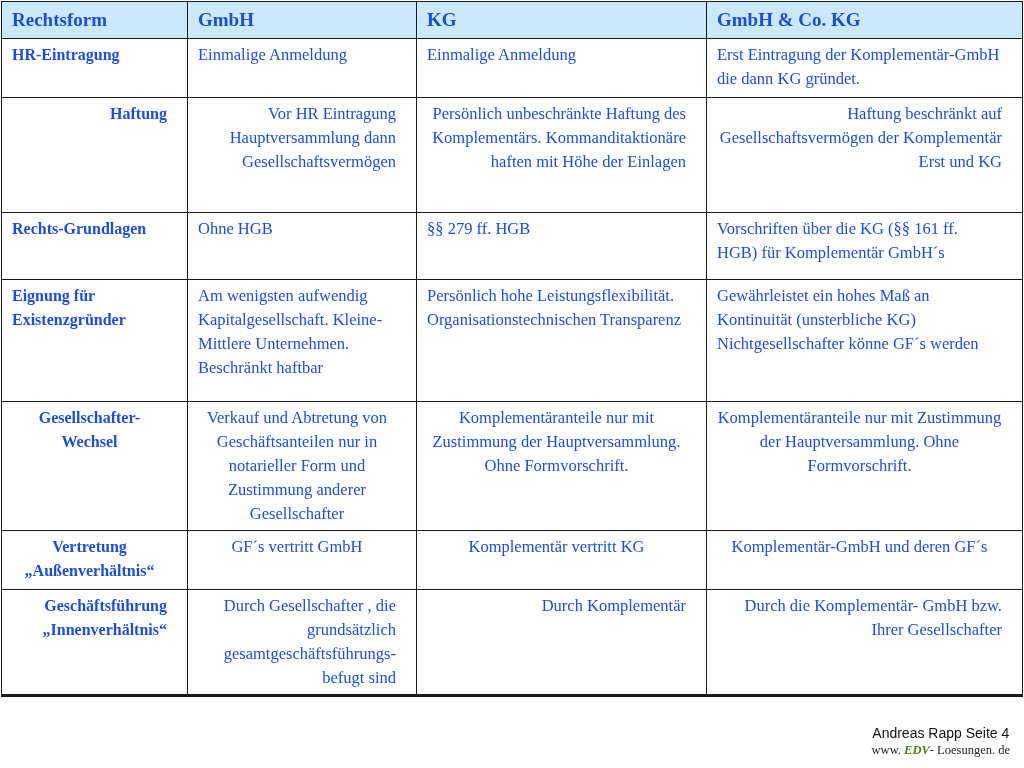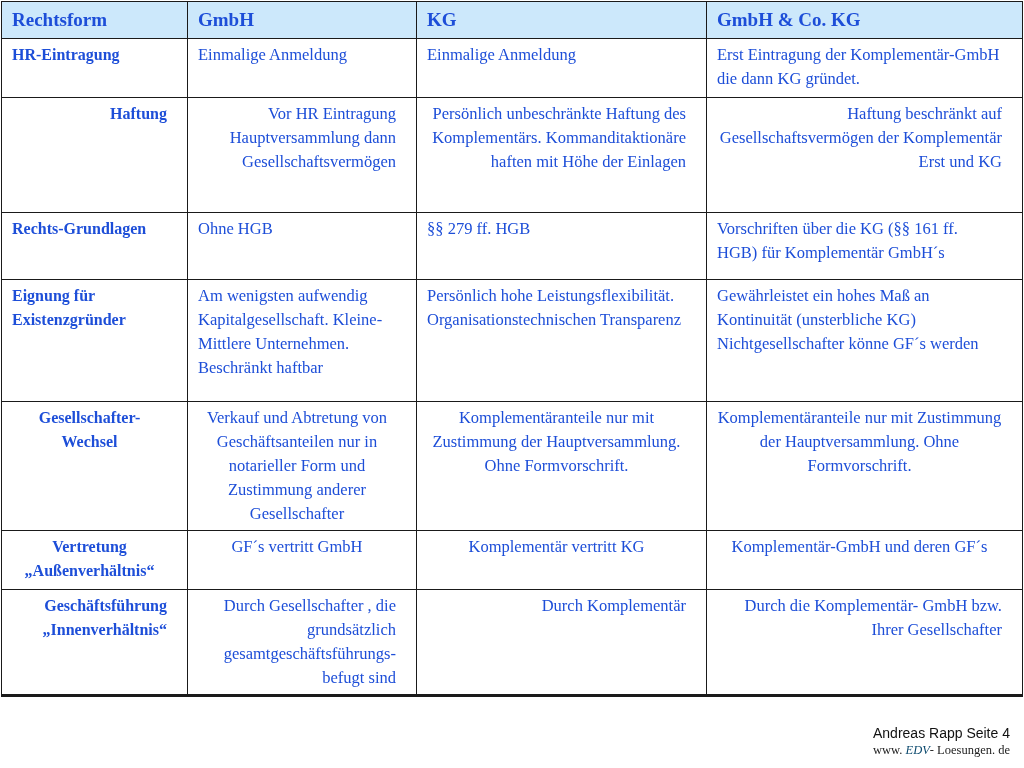--- a/index.html
+++ b/index.html
@@ -46,21 +46,21 @@
       text-align: right;
     }
     .footer .author {
       font-family: "Liberation Sans", "DejaVu Sans", sans-serif;
       font-size: 14px; color: #111111; line-height: 17px; text-align: center;
     }
     .footer .site {
       font-family: "Liberation Serif", "DejaVu Serif", serif;
       font-size: 12.5px; color: #222222; line-height: 16px;
     }
-    .footer .site .edv { color: #0c4a6e; font-weight: normal; font-style: italic; }
+    .footer .site .edv { color: #4d7c0f; font-weight: bold; font-style: italic; }
   </style>
 </head>
 <body>
 
 <div class="slide">
   <table class="cmp">
     <colgroup>
       <col class="col0">
         <col class="col1">
         <col class="col2">

